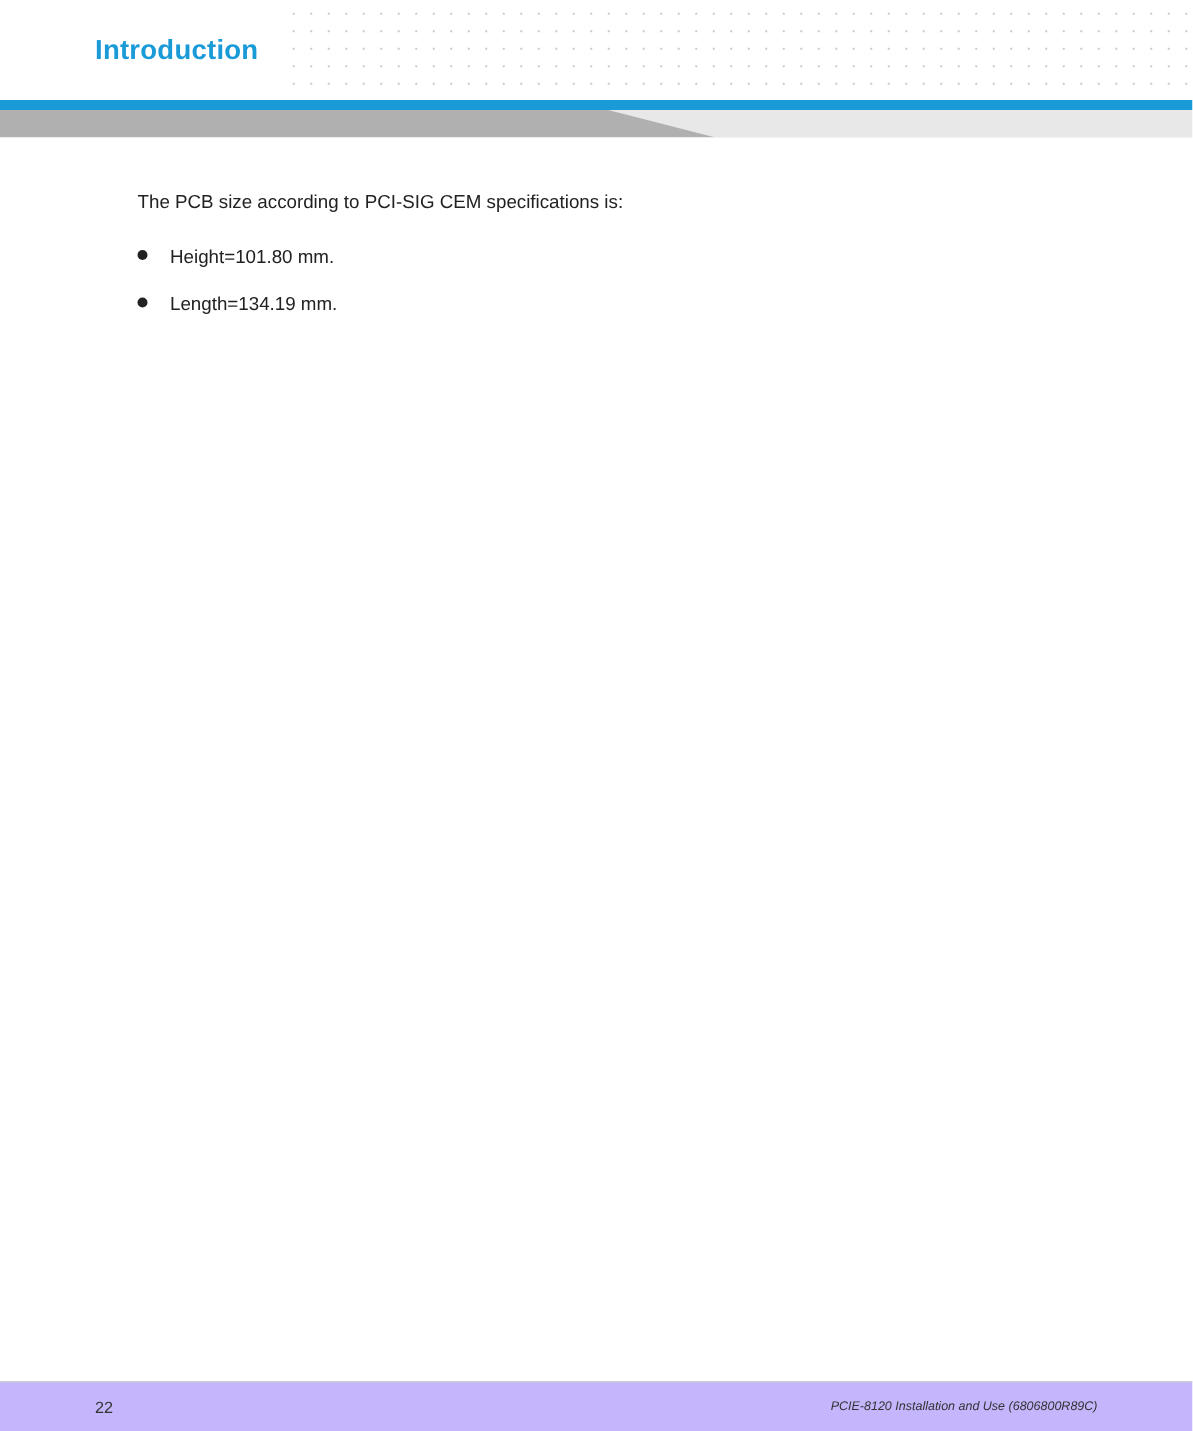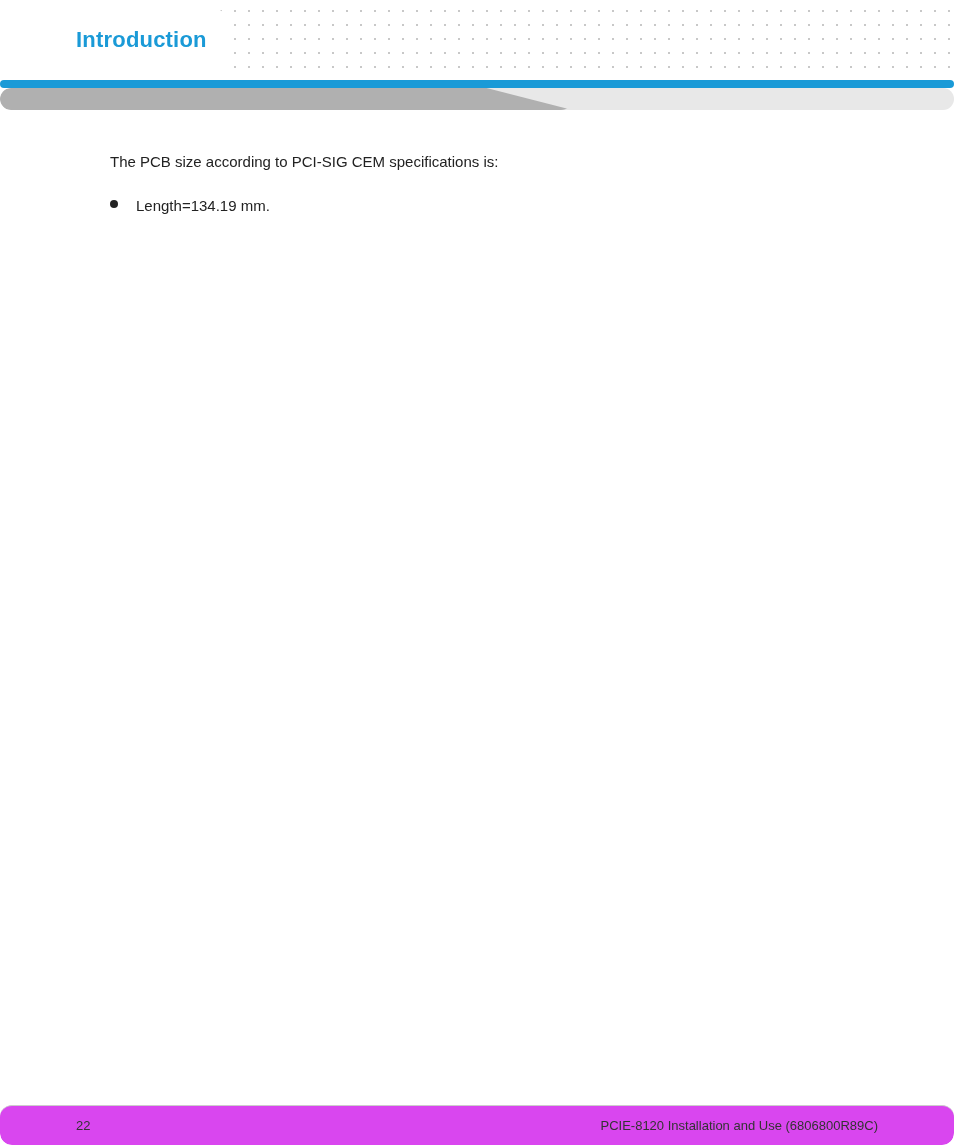--- a/index.html
+++ b/index.html
@@ -1,19 +1,18 @@
 <!DOCTYPE html>
 <html><head>
   <meta charset="utf-8">
   <style>
     * {
       margin: 0;
       padding: 0;
       box-sizing: border-box;
-      border-radius: 12px;
     }
 
     body {
       width: 954px;
       height: 1145px;
       background: #ffffff;
       font-family: Arial, sans-serif;
       font-size: 15px;
       color: #222222;
       position: relative;
@@ -135,31 +134,32 @@
       position: absolute;
       bottom: 0;
       left: 0;
       right: 0;
       height: 40px;
       border-top: 1px solid #cccccc;
       display: flex;
       align-items: center;
       justify-content: space-between;
       padding: 0 76px;
-      background: #d946ef;
+      background: #c4b5fd;
     }
 
     .footer-page-number {
       font-size: 13px;
       color: #333;
     }
 
     .footer-doc-title {
-      font-size: 13px;
+      font-size: 10px;
       color: #333;
+      font-style: italic;
     }
   </style>
 </head>
 <body>
 
 <div class="header-dots">
   <div class="dots-pattern"></div>
   <div class="title-bar">
     <div class="title-white-bg">
       <span class="page-title">Introduction</span>
@@ -172,20 +172,24 @@
 <div class="gray-bar-container">
   <div class="gray-diagonal"></div>
 </div>
 
 <div class="content-area">
   <p class="intro-text">The PCB size according to PCI-SIG CEM specifications is:</p>
 
   <ul class="bullet-list">
     <li>
       <span class="bullet-dot"></span>
+      <span>Height=101.80 mm.</span>
+    </li>
+    <li>
+      <span class="bullet-dot"></span>
       <span>Length=134.19 mm.</span>
     </li>
   </ul>
 </div>
 
 <div class="footer">
   <span class="footer-page-number">22</span>
   <span class="footer-doc-title">PCIE-8120 Installation and Use (6806800R89C)</span>
 </div>
 

